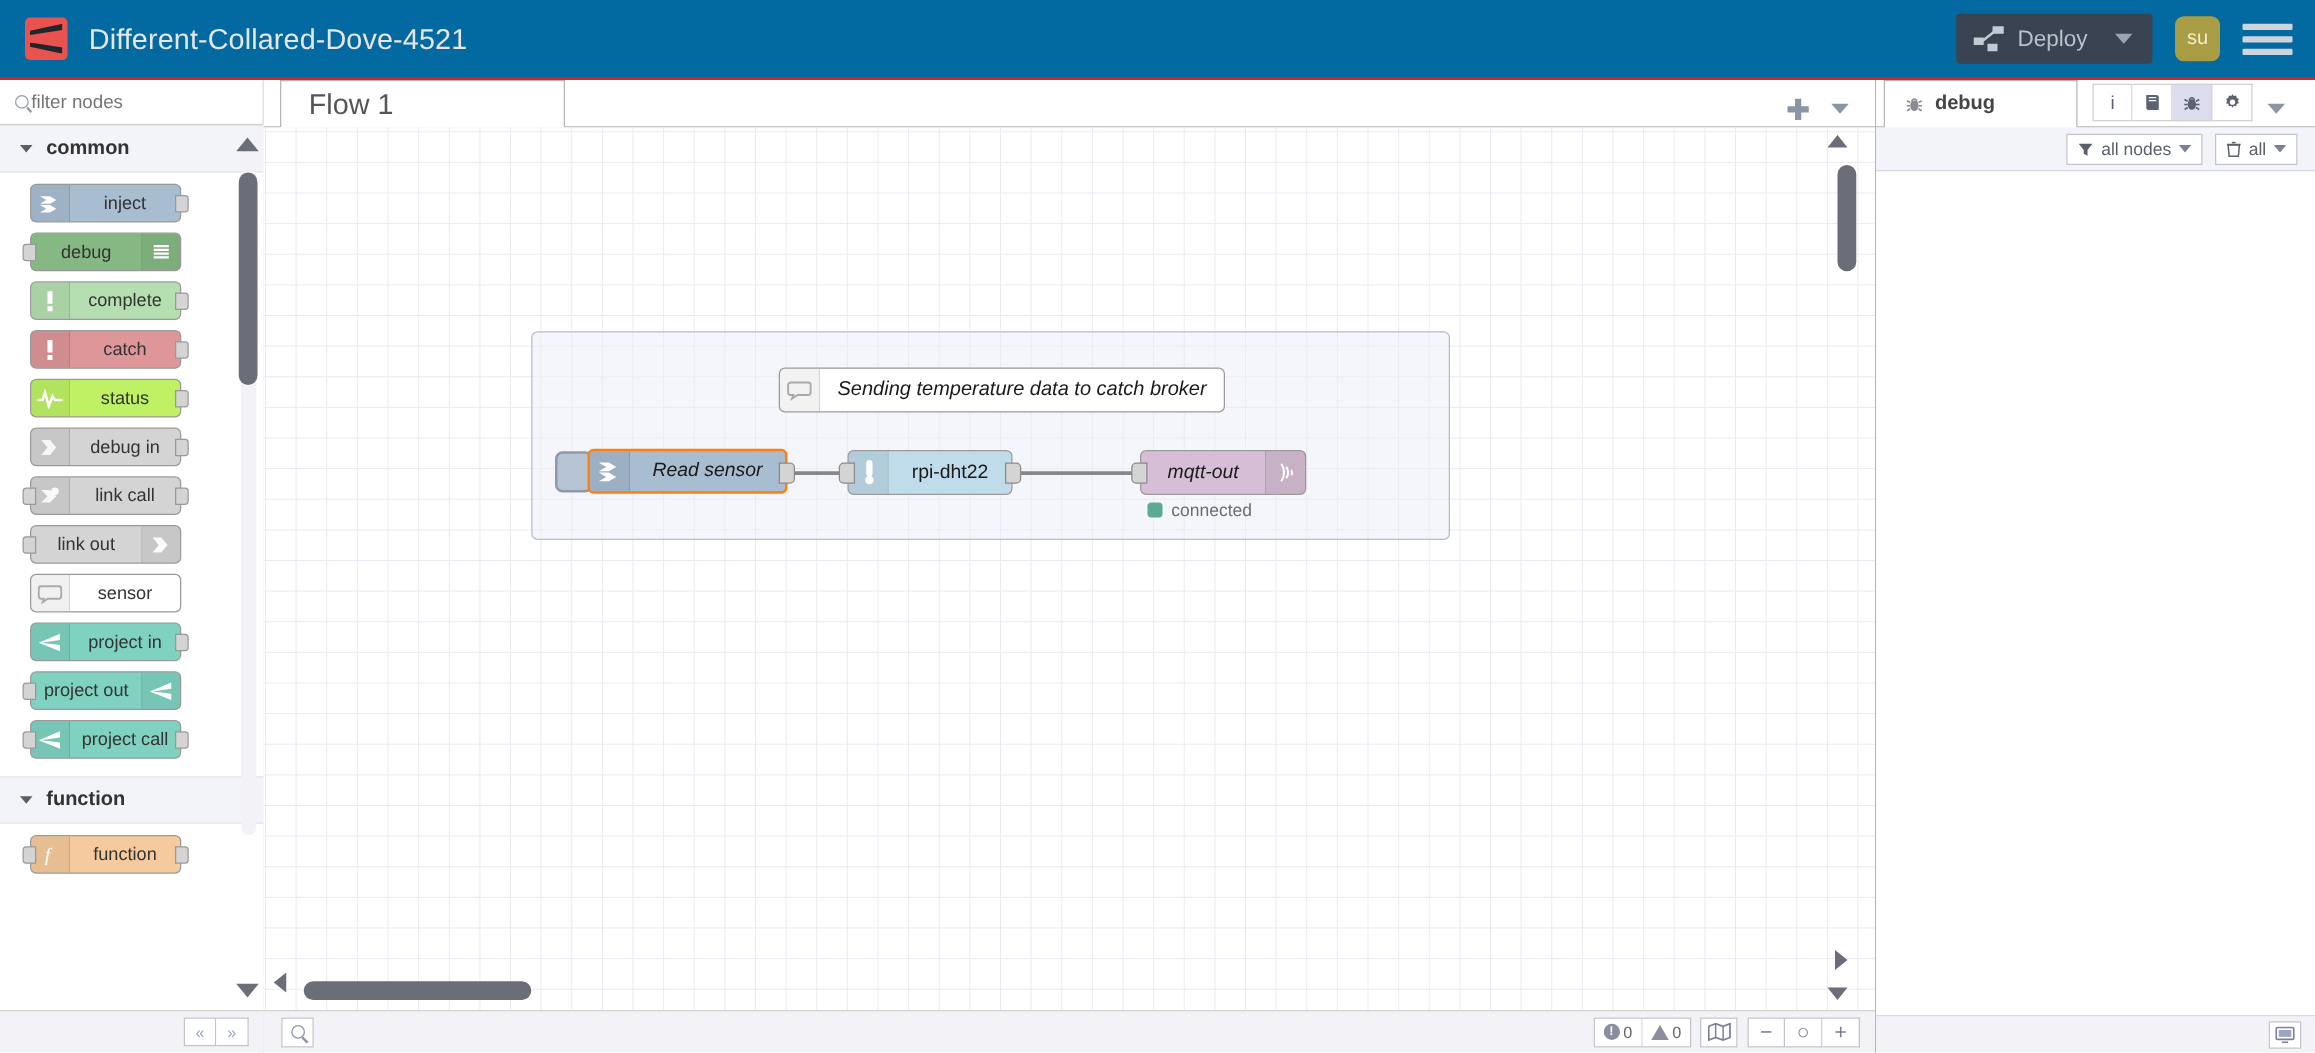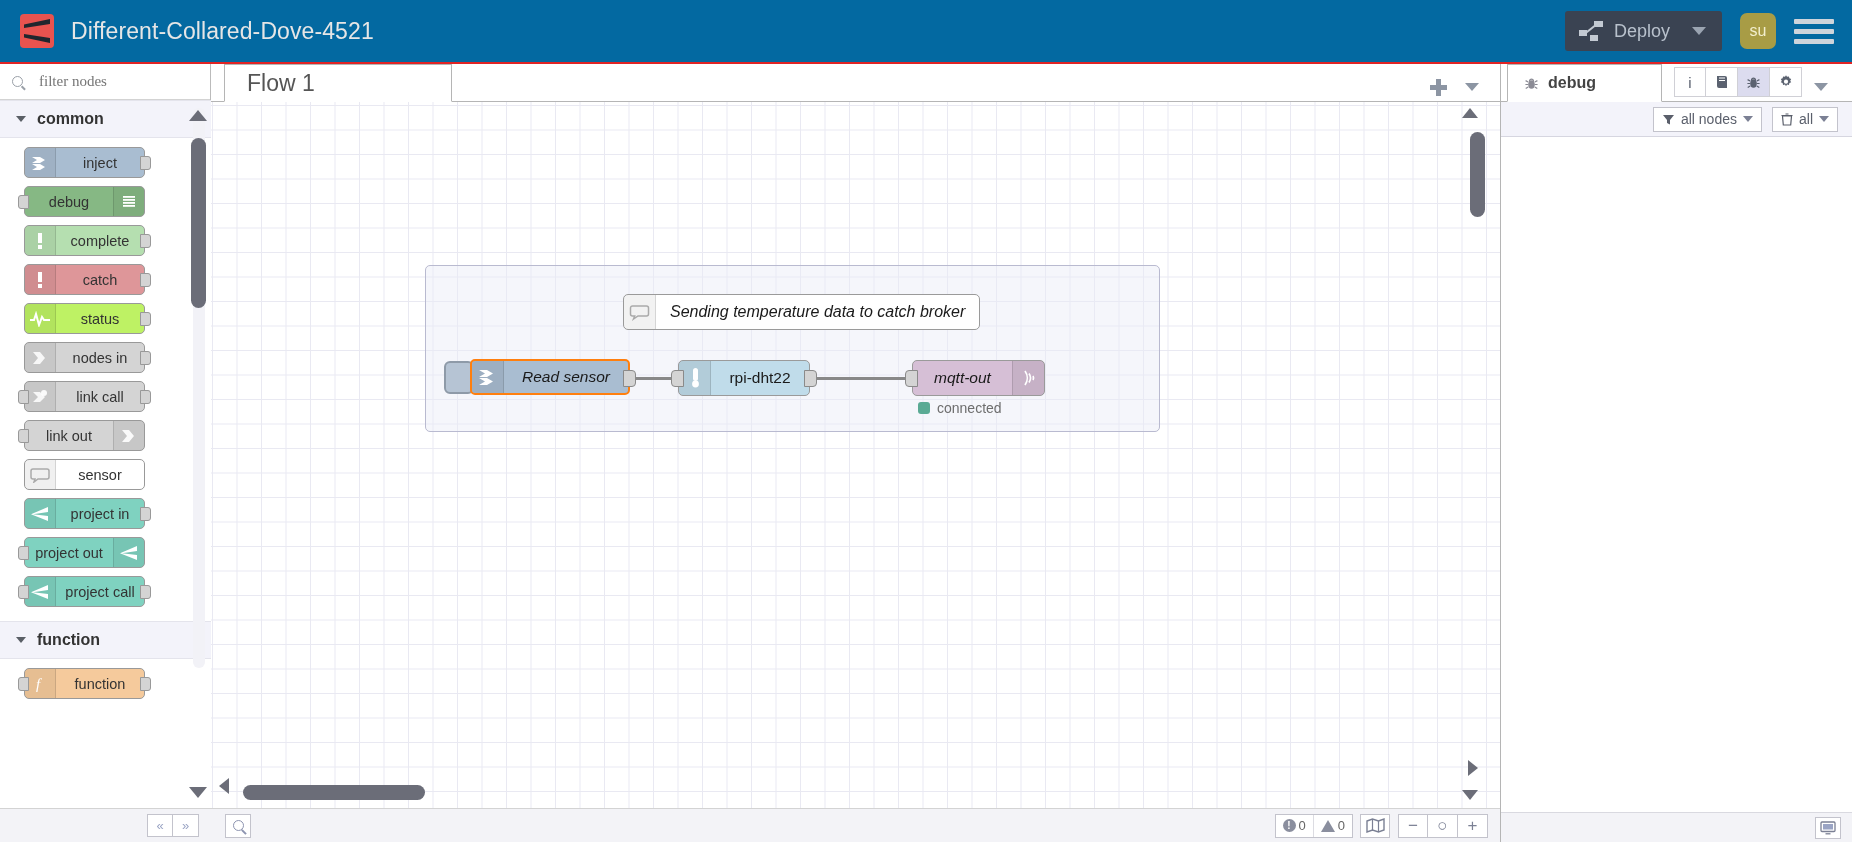--- a/index.html
+++ b/index.html
@@ -85,22 +85,22 @@
   }
   #palette-search .mag {
     width: 11px; height: 11px; border: 1.6px solid #9aa0a8; border-radius: 50%;
     position: relative; flex: none;
   }
   #palette-search .mag::after {
     content:""; position:absolute; right:-4px; bottom:-3px; width:5px; height:1.6px;
     background:#9aa0a8; transform: rotate(45deg);
   }
   #palette-search input {
-    border: none; outline: none; font-size: 15px; color: #9aa0a8; margin-left: 16px;
-    font-family: Liberation Serif, serif; width: 150px; background: transparent;
+    border: none; outline: none; font-size: 15px; color: #9aa0a8; margin-left: 2px;
+    font-family: Liberation Sans, sans-serif; width: 150px; background: transparent;
   }
   #palette-list {
     position: absolute; top: 36px; left: 0; width: 211px; bottom: 34px; overflow: hidden;
     background: #fff;
   }
   .cat-header {
     background: #f3f3fa; border-top: 1px solid #e4e4ec; border-bottom: 1px solid #e4e4ec;
     height: 38px; display: flex; align-items: center; padding-left: 16px; gap: 11px;
     cursor: pointer;
   }
@@ -484,21 +484,21 @@
           <span class="lbl">status</span>
           <span class="port out"></span>
         </div>
 
         <div class="pal-node" style="background:#d4d4d4">
           <div class="pal-icon left">
             <svg class="svgi" width="18" height="16" viewBox="0 0 18 16">
                 <path d="M2 2h7l5 6-5 6H2l5-6z" fill="#fff" opacity=".85"></path>
               </svg>
           </div>
-          <span class="lbl">nodes in</span>
+          <span class="lbl">debug in</span>
           <span class="port out"></span>
         </div>
 
         <div class="pal-node" style="background:#d4d4d4">
           <span class="port in"></span>
           <div class="pal-icon left">
             <svg class="svgi" width="18" height="16" viewBox="0 0 18 16">
                 <path d="M2 3h7l5 5-5 5H2l5-5z" fill="#fff" opacity=".85"></path>
                 <circle cx="13" cy="4" r="3" fill="#fff" opacity=".9"></circle>
               </svg>

